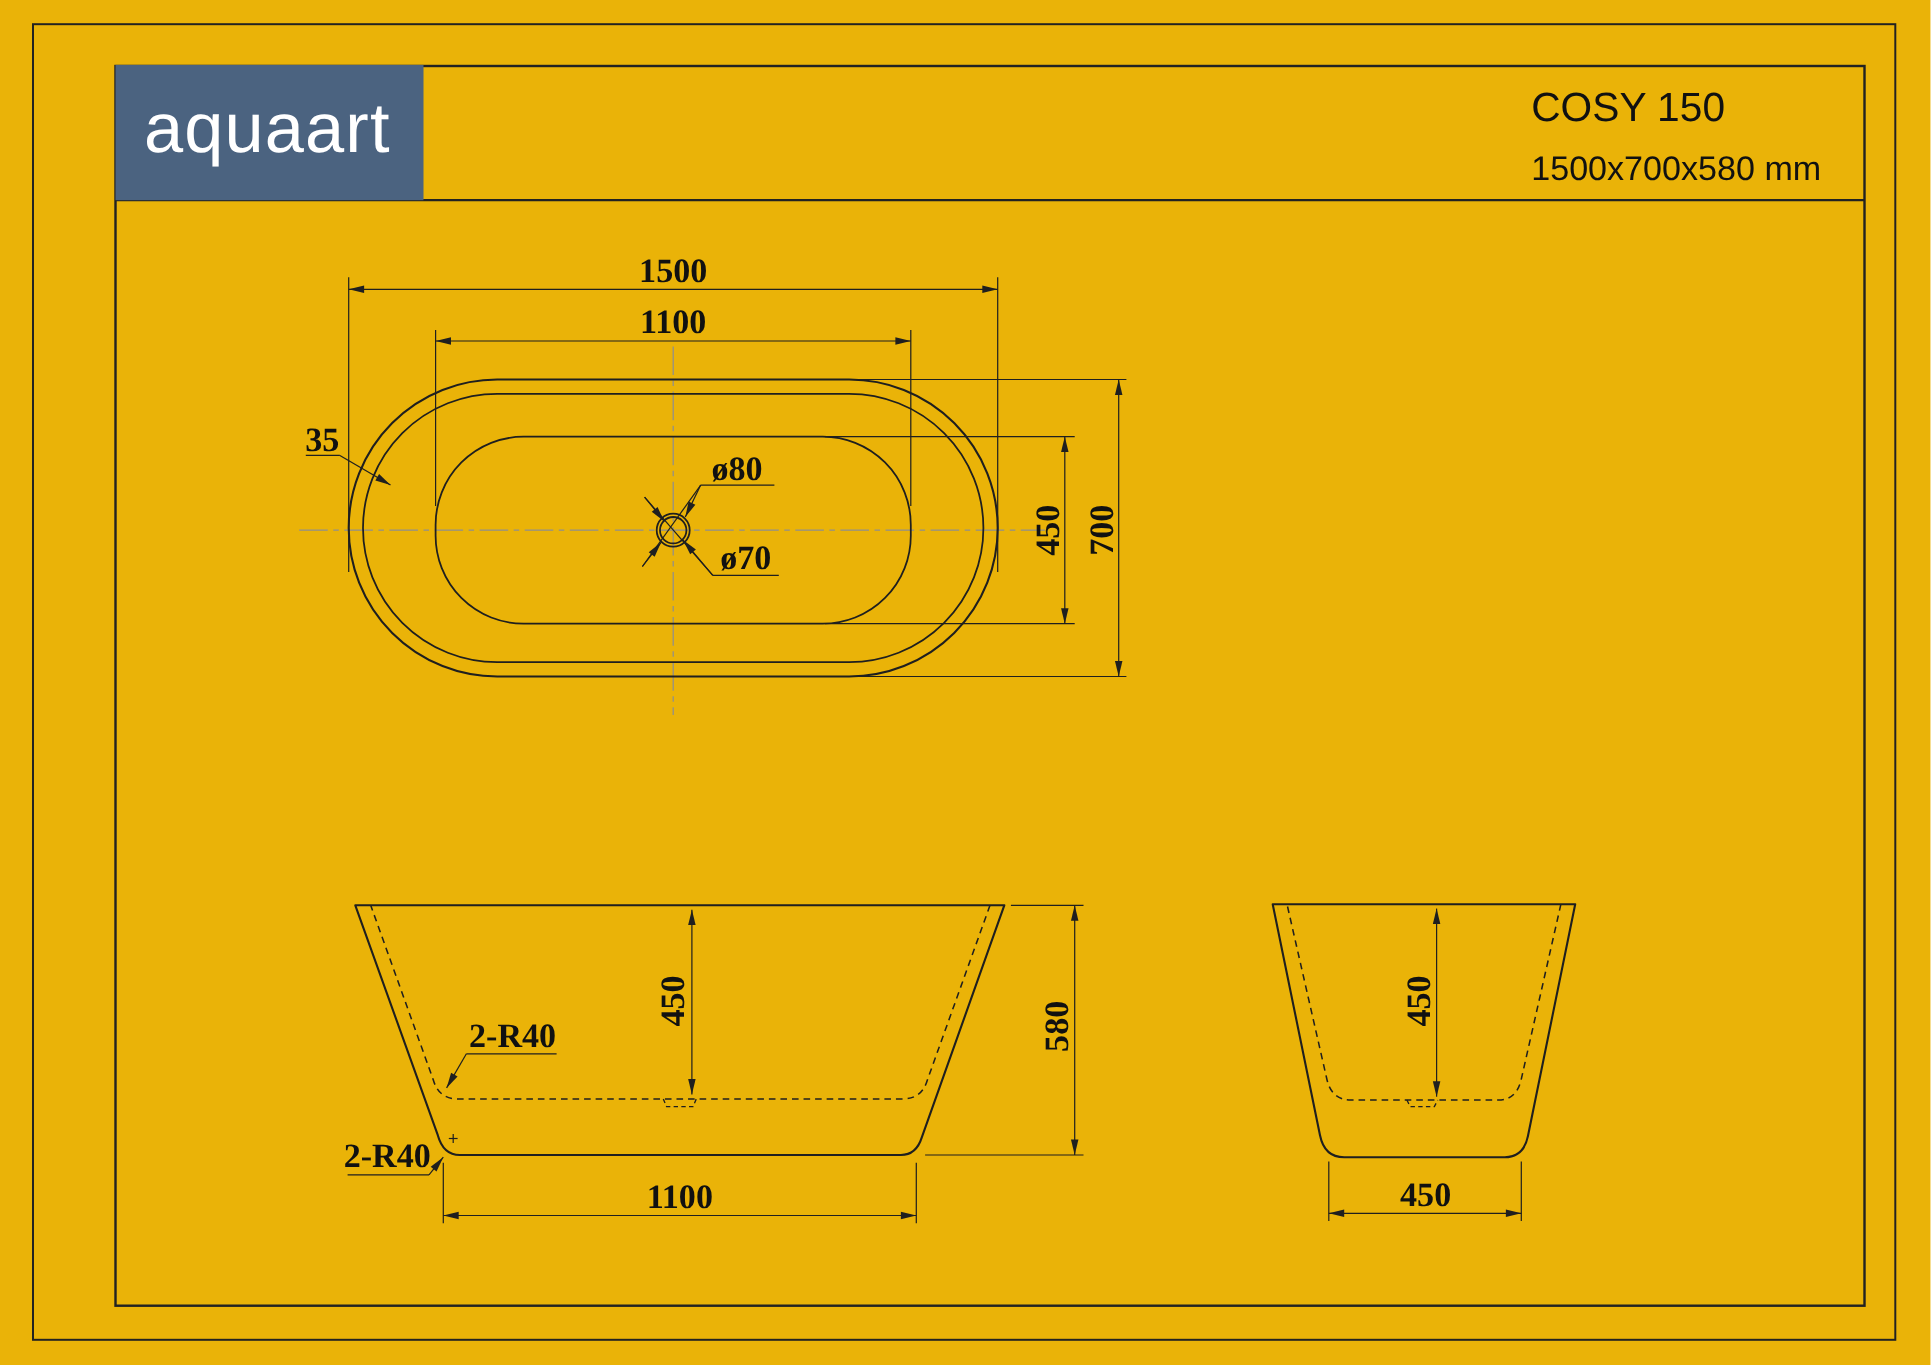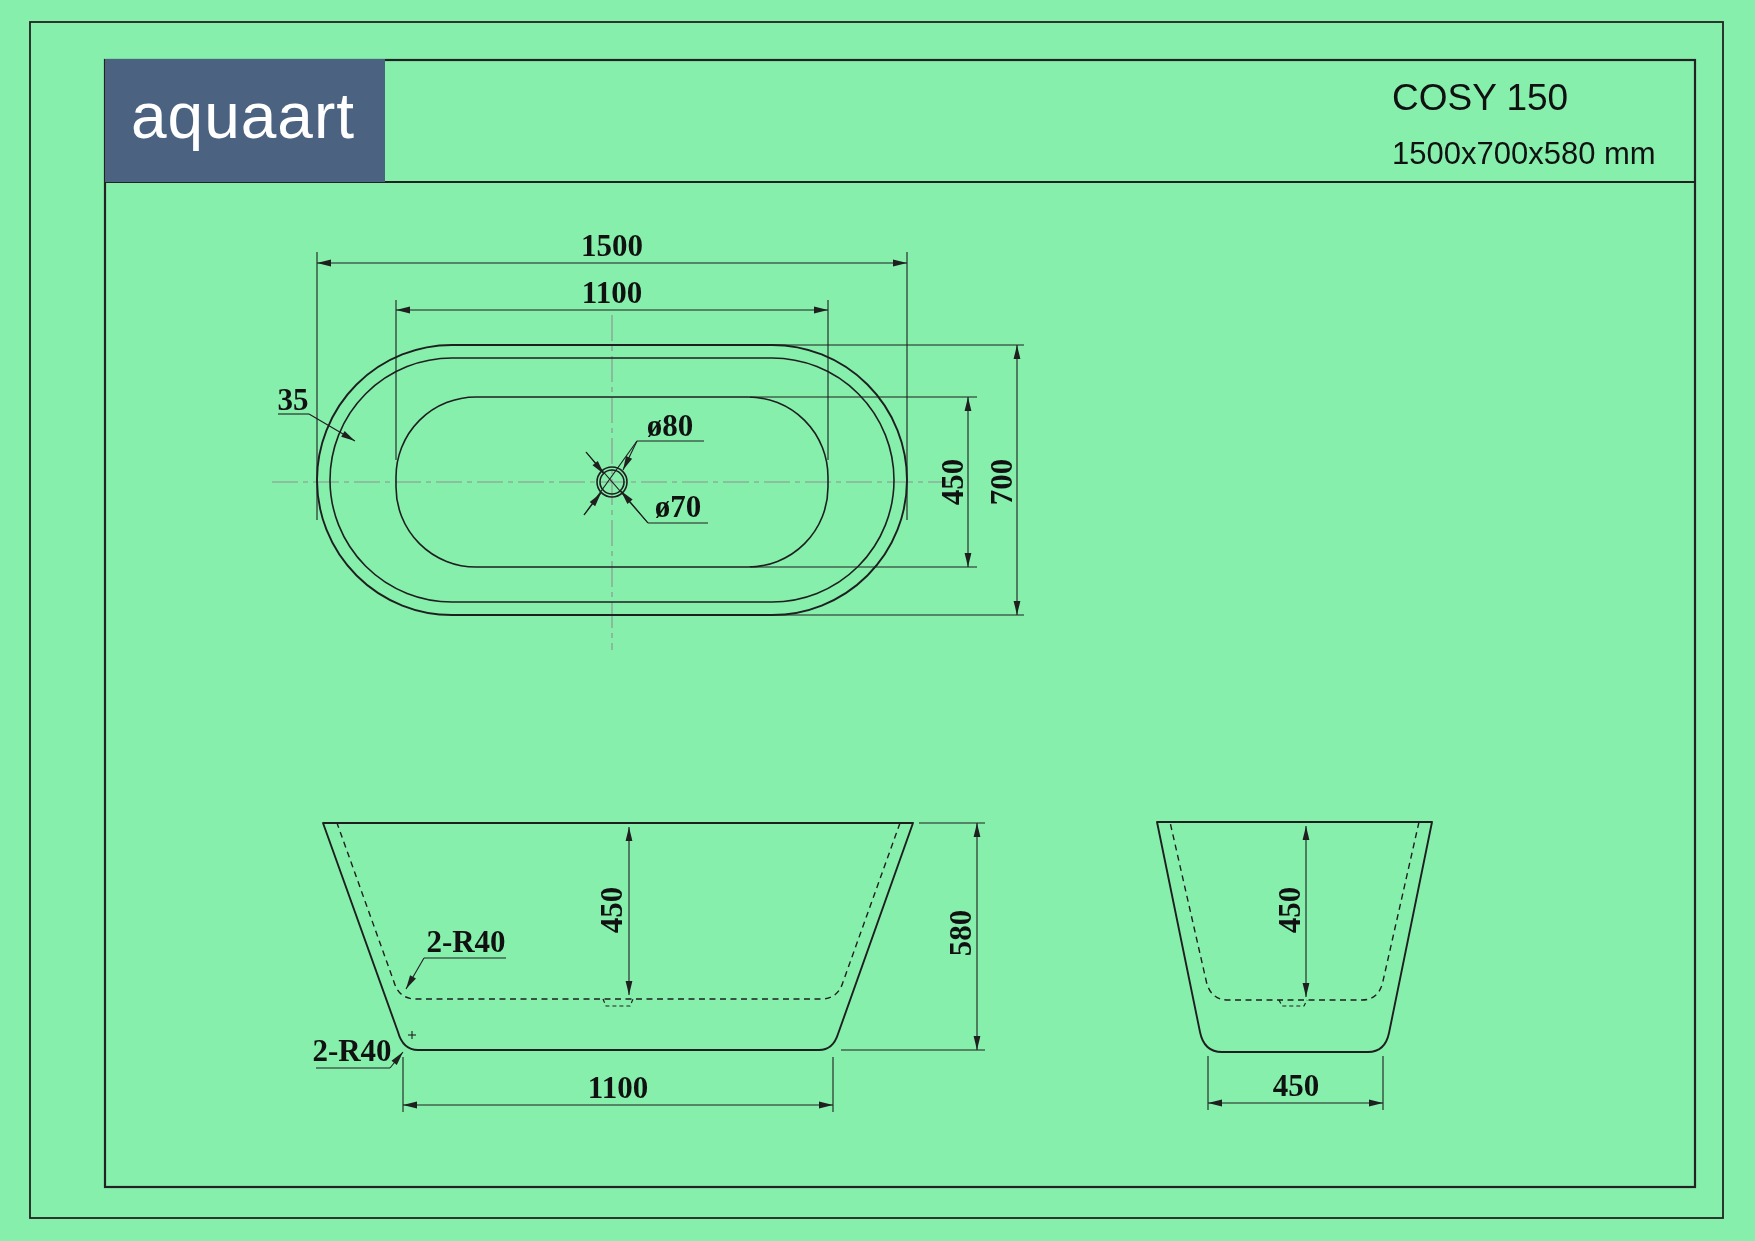--- a/index.html
+++ b/index.html
@@ -1,16 +1,16 @@
 <!DOCTYPE html>
 <html><head>
 <meta charset="utf-8">
 <style>
   html,body { margin:0; padding:0; background:#ffffff; }
-  .sheet { position:relative; width:1755px; height:1241px; background:#86efac; overflow:hidden; }
+  .sheet { position:relative; width:1755px; height:1241px; background:#eab308; overflow:hidden; }
   svg { display:block; }
 
   .frame     { fill:none; stroke:#222; }
   .outline   { fill:none; stroke:#1f1f1f; stroke-width:1.9; stroke-linejoin:round; }
   .contour   { fill:none; stroke:#1f1f1f; stroke-width:1.6; }
   .dashed    { fill:none; stroke:#1f1f1f; stroke-width:1.4; stroke-dasharray:6 4.5; }
   .notch     { fill:none; stroke:#1f1f1f; stroke-width:1.2; stroke-dasharray:4 3; }
   .cl        { fill:none; stroke:#8f8f8f; stroke-width:1.1; stroke-dasharray:26 5 5 5; }
   .ln        { fill:none; stroke:#1f1f1f; stroke-width:1.1; }
 

